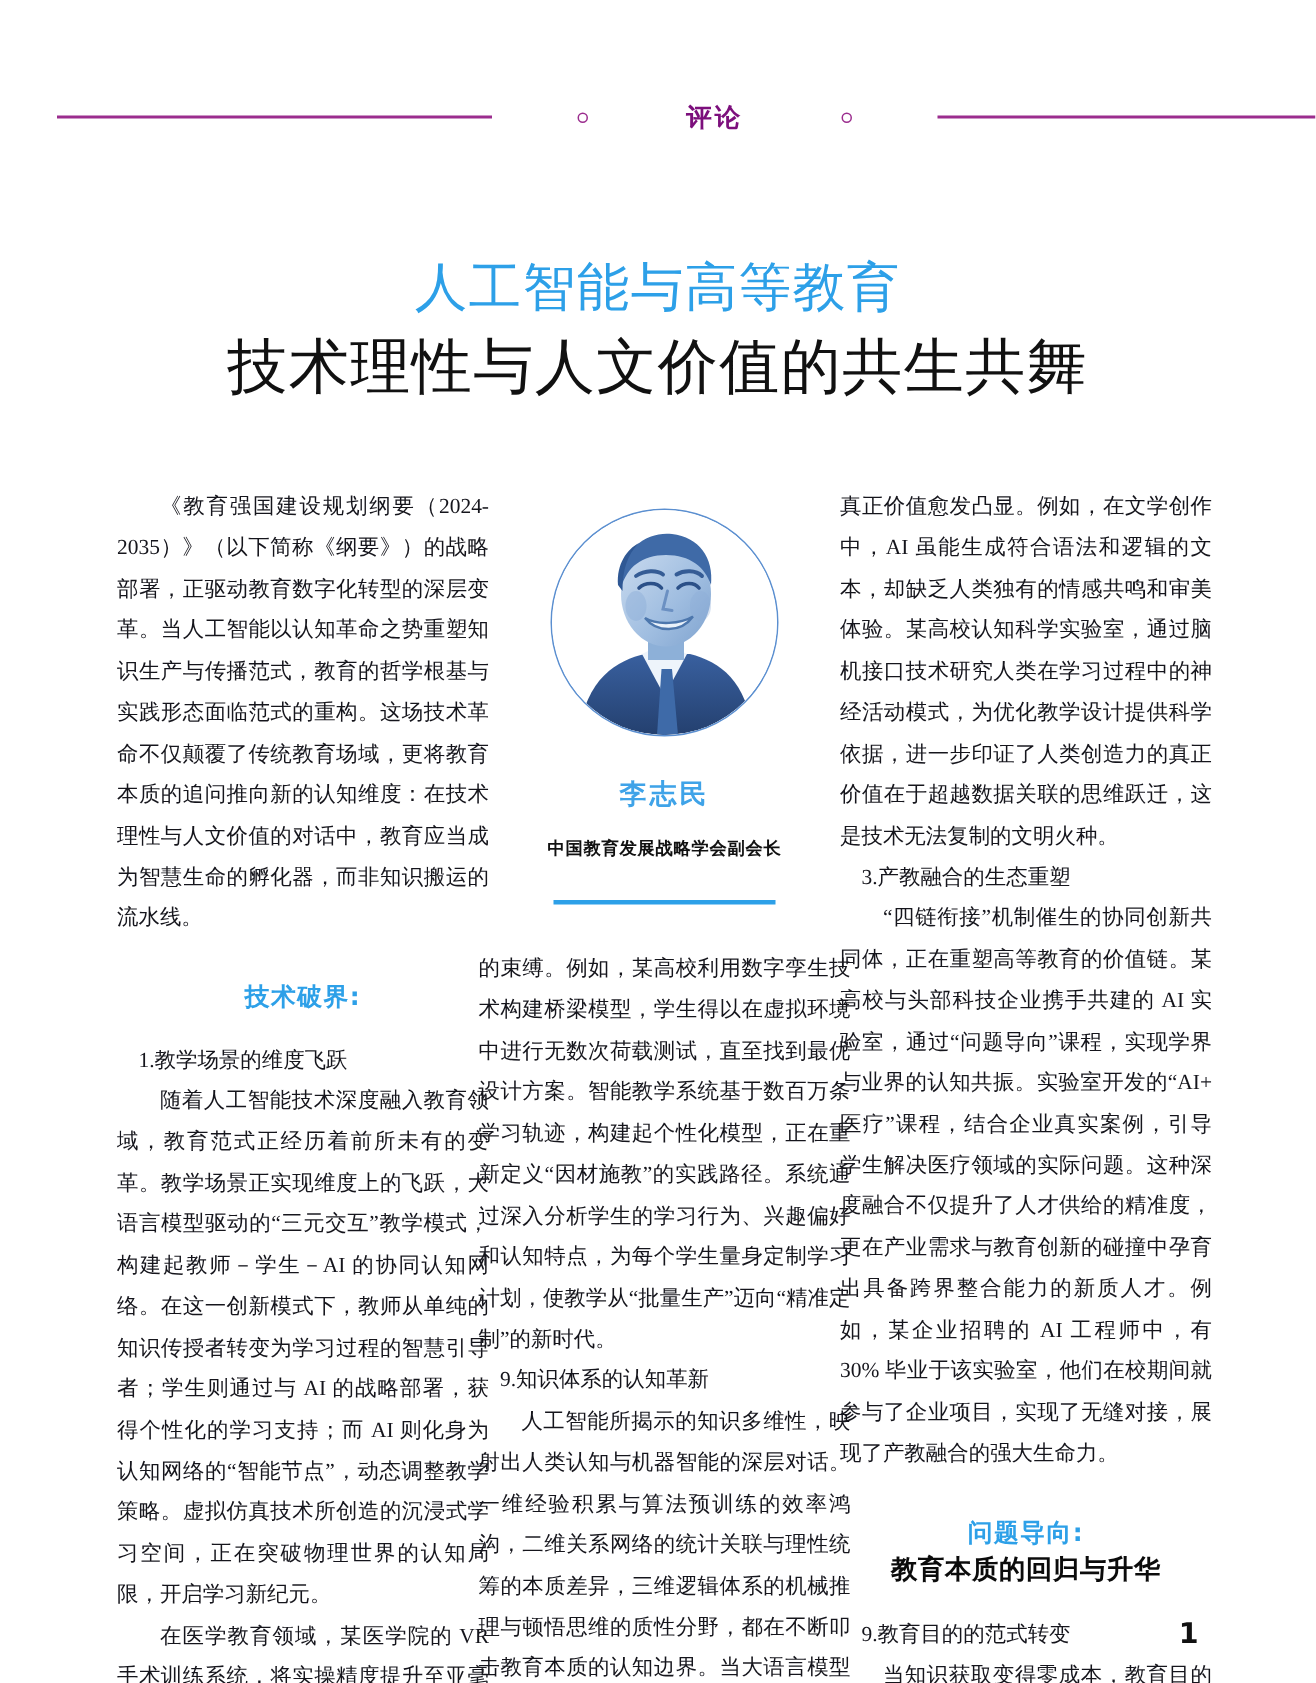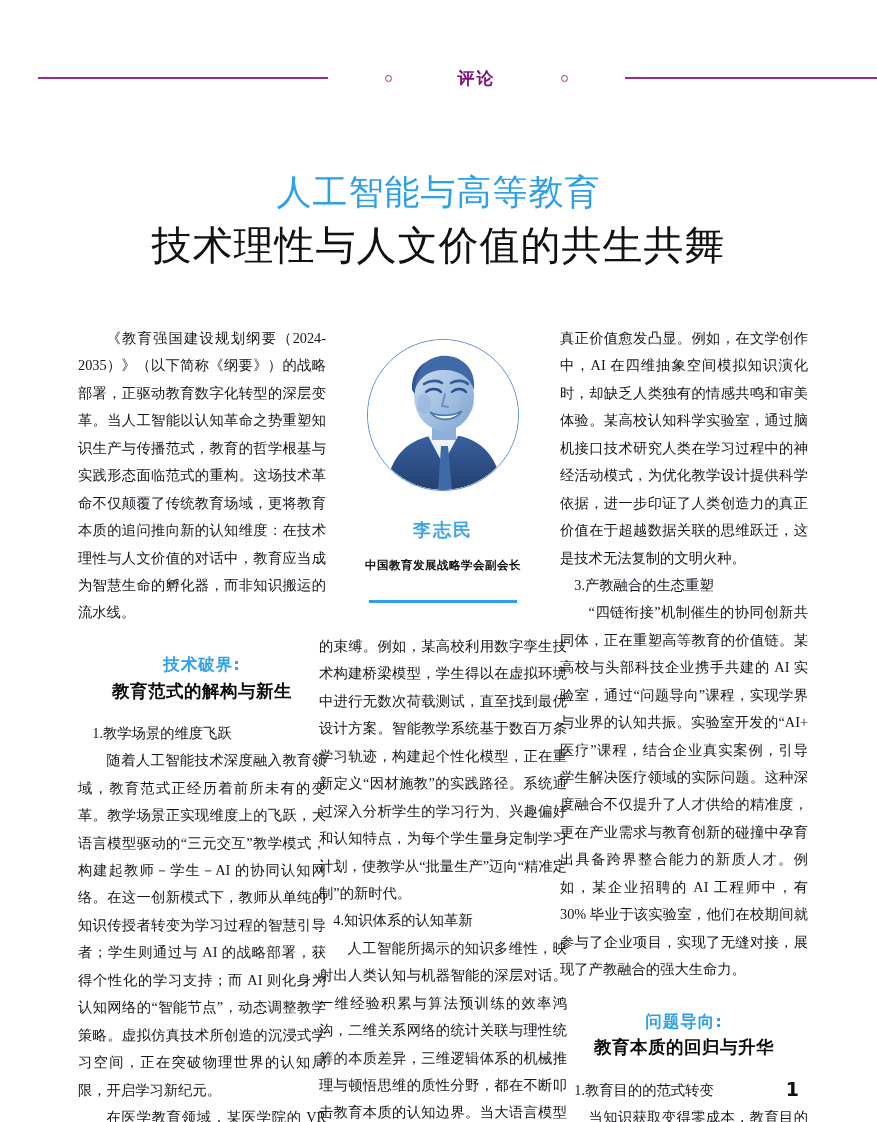--- a/index.html
+++ b/index.html
@@ -194,21 +194,20 @@
   <div class="title-block">
     <div class="title-main">人工智能与高等教育</div>
     <div class="title-sub">技术理性与人文价值的共生共舞</div>
   </div>
 
   <div class="col col-1">
     <p>《教育强国建设规划纲要（2024-2035）》（以下简称《纲要》）的战略部署，正驱动教育数字化转型的深层变革。当人工智能以认知革命之势重塑知识生产与传播范式，教育的哲学根基与实践形态面临范式的重构。这场技术革命不仅颠覆了传统教育场域，更将教育本质的追问推向新的认知维度：在技术理性与人文价值的对话中，教育应当成为智慧生命的孵化器，而非知识搬运的流水线。</p>
 
     <div class="sec-head">
       <div class="line1">技术破界:</div>
-      <div class="line2">教育范式的解构与新生</div>
     </div>
 
     <p class="sub-num">1.教学场景的维度飞跃</p>
     <p>随着人工智能技术深度融入教育领域，教育范式正经历着前所未有的变革。教学场景正实现维度上的飞跃，大语言模型驱动的“三元交互”教学模式，构建起教师－学生－AI 的协同认知网络。在这一创新模式下，教师从单纯的知识传授者转变为学习过程的智慧引导者；学生则通过与 AI 的战略部署，获得个性化的学习支持；而 AI 则化身为认知网络的“智能节点”，动态调整教学策略。虚拟仿真技术所创造的沉浸式学习空间，正在突破物理世界的认知局限，开启学习新纪元。</p>
     <p>在医学教育领域，某医学院的 VR 手术训练系统，将实操精度提升至亚毫米级。学生佩戴 VR 设备，在虚拟人体模型上进行手术模拟，既降低了实操风险，又大幅提高了训练效率。在工程教育方面，数字孪生实验平台使工程教育摆脱了试错成本的束缚。例如，某高校利用数字孪生技术构建桥梁模型，学生得以在虚拟环境中进行无数次荷载测试，直至找到最优设计方案。智能教学系统基于数百万条学习轨迹，构建起个性化模型，正在重新定义“因材施教”的实践路径。系统通过深入分析学生的学习行为、兴趣偏好和认知特点，为每个学生量身定制学习计划，使教学从“批量生产”迈向“精准定制”的新时代。</p>
   </div>
 
   <div class="col col-2">
 
     <div class="author-card">
@@ -260,34 +259,34 @@
         </svg>
       </div>
       <div class="author-name">李志民</div>
       <div class="author-role">中国教育发展战略学会副会长</div>
       <div class="author-divider"></div>
     </div>
 
     <div class="gap-md"></div>
 
     <p class="noindent">的束缚。例如，某高校利用数字孪生技术构建桥梁模型，学生得以在虚拟环境中进行无数次荷载测试，直至找到最优设计方案。智能教学系统基于数百万条学习轨迹，构建起个性化模型，正在重新定义“因材施教”的实践路径。系统通过深入分析学生的学习行为、兴趣偏好和认知特点，为每个学生量身定制学习计划，使教学从“批量生产”迈向“精准定制”的新时代。</p>
-    <p class="sub-num">4.知识体系的认知革新</p>
+    <p class="sub-num">9.知识体系的认知革新</p>
     <p>人工智能所揭示的知识多维性，映射出人类认知与机器智能的深层对话。一维经验积累与算法预训练的效率鸿沟，二维关系网络的统计关联与理性统筹的本质差异，三维逻辑体系的机械推理与顿悟思维的质性分野，都在不断叩击教育本质的认知边界。当大语言模型（LLMs）在四维抽象空间模拟知识演化时，人类创造力的</p>
   </div>
 
   <div class="col col-3">
-    <p class="noindent">真正价值愈发凸显。例如，在文学创作中，AI 在四维抽象空间模拟知识演化时，却缺乏人类独有的情感共鸣和审美体验。某高校认知科学实验室，通过脑机接口技术研究人类在学习过程中的神经活动模式，为优化教学设计提供科学依据，进一步印证了人类创造力的真正价值在于超越数据关联的思维跃迁，这是技术无法复制的文明火种。</p>
+    <p class="noindent">真正价值愈发凸显。例如，在文学创作中，AI 虽能生成符合语法和逻辑的文本，却缺乏人类独有的情感共鸣和审美体验。某高校认知科学实验室，通过脑机接口技术研究人类在学习过程中的神经活动模式，为优化教学设计提供科学依据，进一步印证了人类创造力的真正价值在于超越数据关联的思维跃迁，这是技术无法复制的文明火种。</p>
 
     <p class="sub-num">3.产教融合的生态重塑</p>
     <p>“四链衔接”机制催生的协同创新共同体，正在重塑高等教育的价值链。某高校与头部科技企业携手共建的 AI 实验室，通过“问题导向”课程，实现学界与业界的认知共振。实验室开发的“AI+ 医疗”课程，结合企业真实案例，引导学生解决医疗领域的实际问题。这种深度融合不仅提升了人才供给的精准度，更在产业需求与教育创新的碰撞中孕育出具备跨界整合能力的新质人才。例如，某企业招聘的 AI 工程师中，有 30% 毕业于该实验室，他们在校期间就参与了企业项目，实现了无缝对接，展现了产教融合的强大生命力。</p>
 
     <div class="sec-head">
       <div class="line1">问题导向:</div>
       <div class="line2">教育本质的回归与升华</div>
     </div>
 
-    <p class="sub-num">1.教育目的的范式转变</p>
+    <p class="sub-num">9.教育目的的范式转变</p>
     <p>当知识获取变得零成本，教育目的正从“授业解惑”转向“启智塑魂”。这并非对技术赋能的否定，而是对人性价值的重申。传统教育观念认为，高等教育的目的是让学生掌握一定知识和技能以找到工</p>
   </div>
 
   <div class="folio">1</div>
 
 </div>
 
 </body></html>

